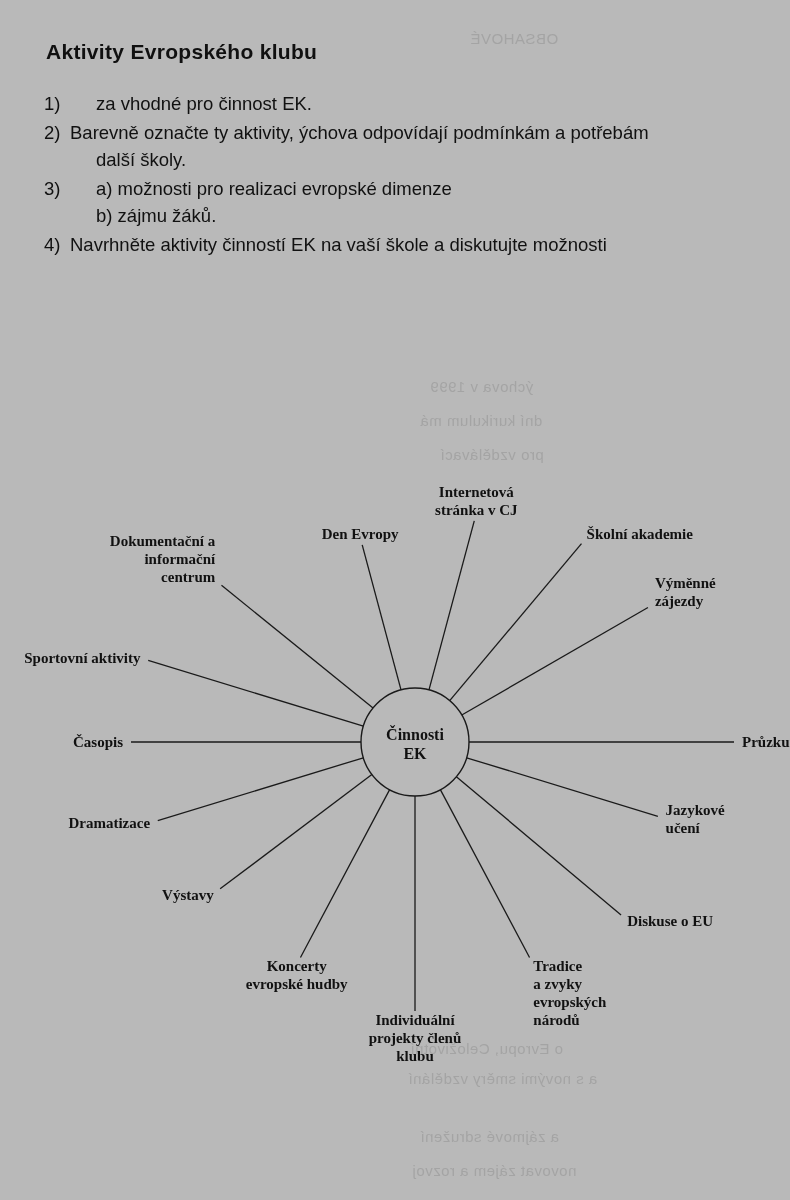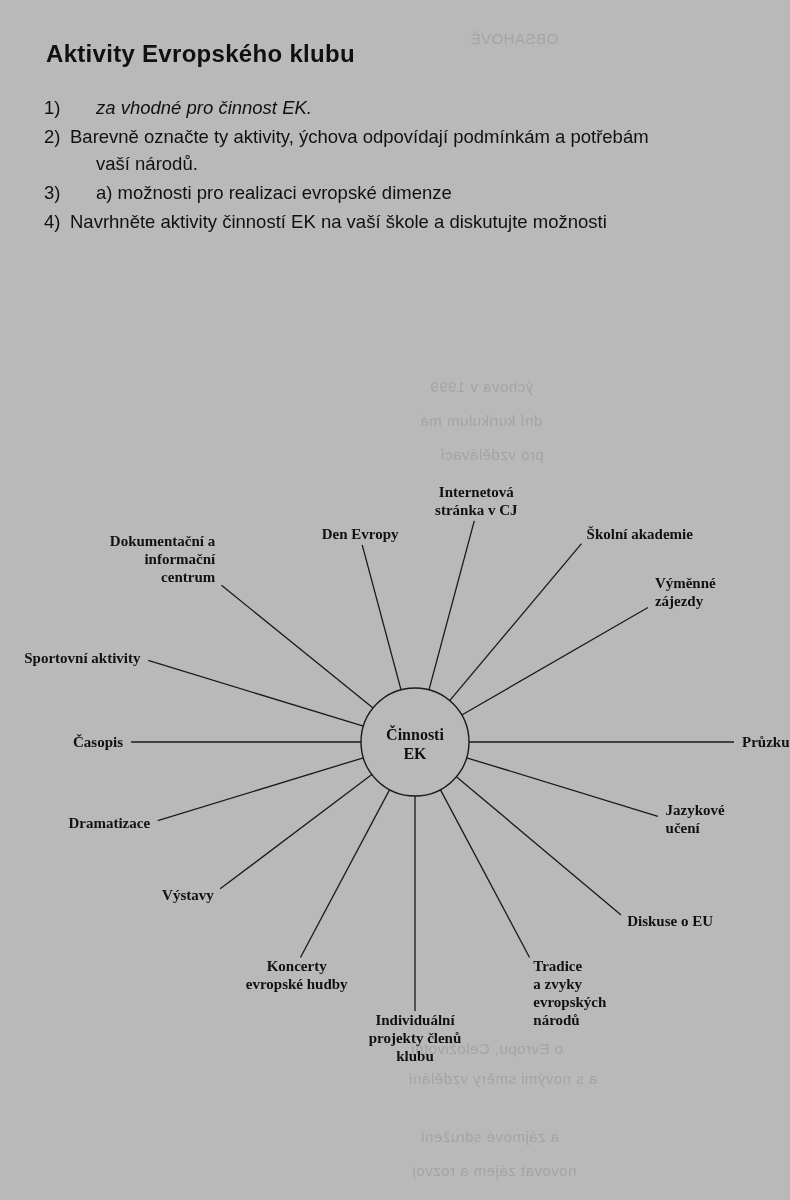--- a/index.html
+++ b/index.html
@@ -29,21 +29,21 @@
   .page {
     position: relative;
     width: 790px;
     height: 1200px;
     box-sizing: border-box;
     padding: 34px 26px 0 44px;
   }
   h1.title {
     font-family: "Liberation Sans", sans-serif;
     font-weight: bold;
-    font-size: 24px;
+    font-size: 21px;
     letter-spacing: .3px;
     margin: 6px 0 26px 2px;
     color: #101010;
   }
   ol.tasks {
     list-style: none;
     margin: 0;
     padding: 0;
     font-family: "Liberation Sans", sans-serif;
     font-size: 18.5px;
@@ -106,30 +106,31 @@
       <div class="bleed" style="left: 408px; top: 1070px;">a s novými směry vzdělání</div>
       <div class="bleed" style="left: 420px; top: 1128px;">a zájmové sdružení</div>
       <div class="bleed" style="left: 412px; top: 1162px;">novovat zájem a rozvoj</div>
     </div>
 
   <h1 class="title">Aktivity Evropského klubu</h1>
 
   <ol class="tasks" id="task-list">
       <li>
         <span class="num">1)</span>
-        <div style="padding-left: 26px; font-style: italic;">za vhodné pro činnost EK.</div>
+        <div style="padding-left: 26px;">za vhodné pro činnost EK.</div>
       </li>
       <li>
         <span class="num">2)</span>
         <div>Barevně označte ty aktivity, ýchova odpovídají podmínkám a potřebám</div>
-        <div style="padding-left: 26px;">vaší národů.</div>
+        <div style="padding-left: 26px;">další školy.</div>
       </li>
       <li>
         <span class="num">3)</span>
         <div class="sub">a) možnosti pro realizaci evropské dimenze</div>
+        <div class="sub">b) zájmu žáků.</div>
       </li>
       <li>
         <span class="num">4)</span>
         <div>Navrhněte aktivity činností EK na vaší škole a diskutujte možnosti</div>
       </li>
     </ol>
 
   <div class="diagram-wrap">
     <svg class="diagram" id="diagram-svg" width="790" height="770" viewBox="0 0 790 770">
         <line x1="401.0237715644639" y1="259.8400053803903" x2="362.2009147990858" y2="114.95113143703006"></line>

